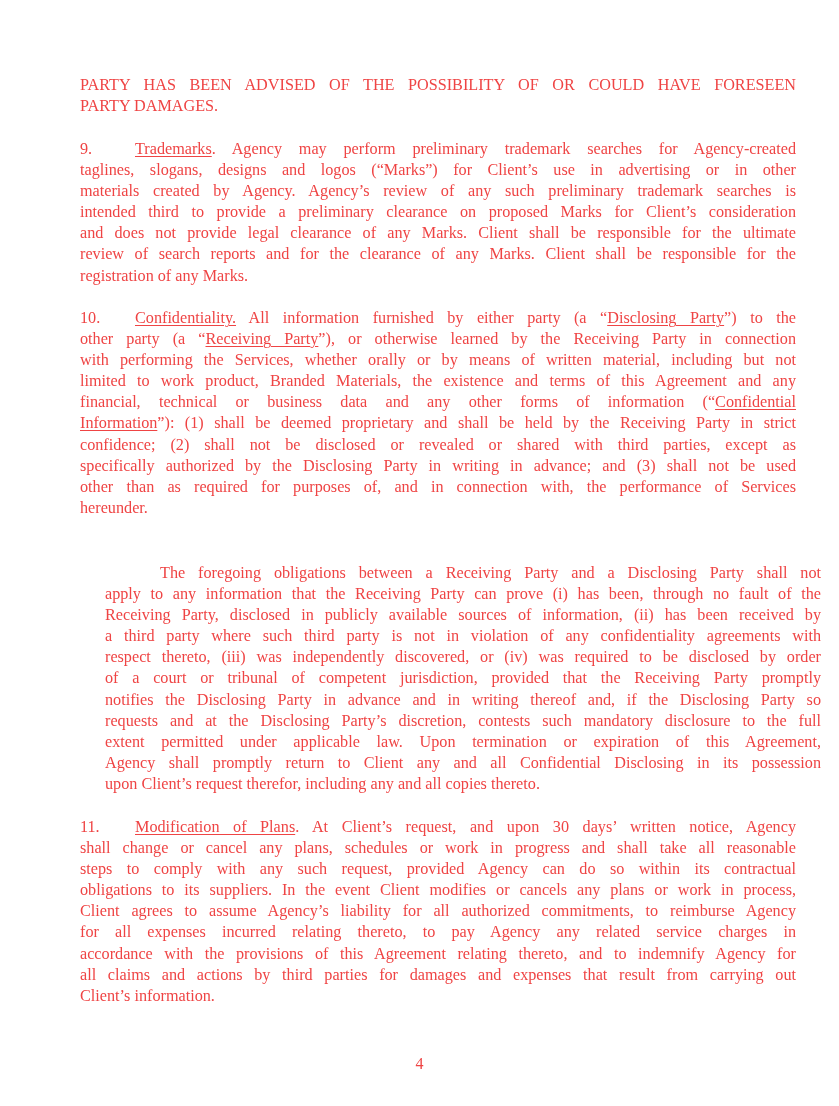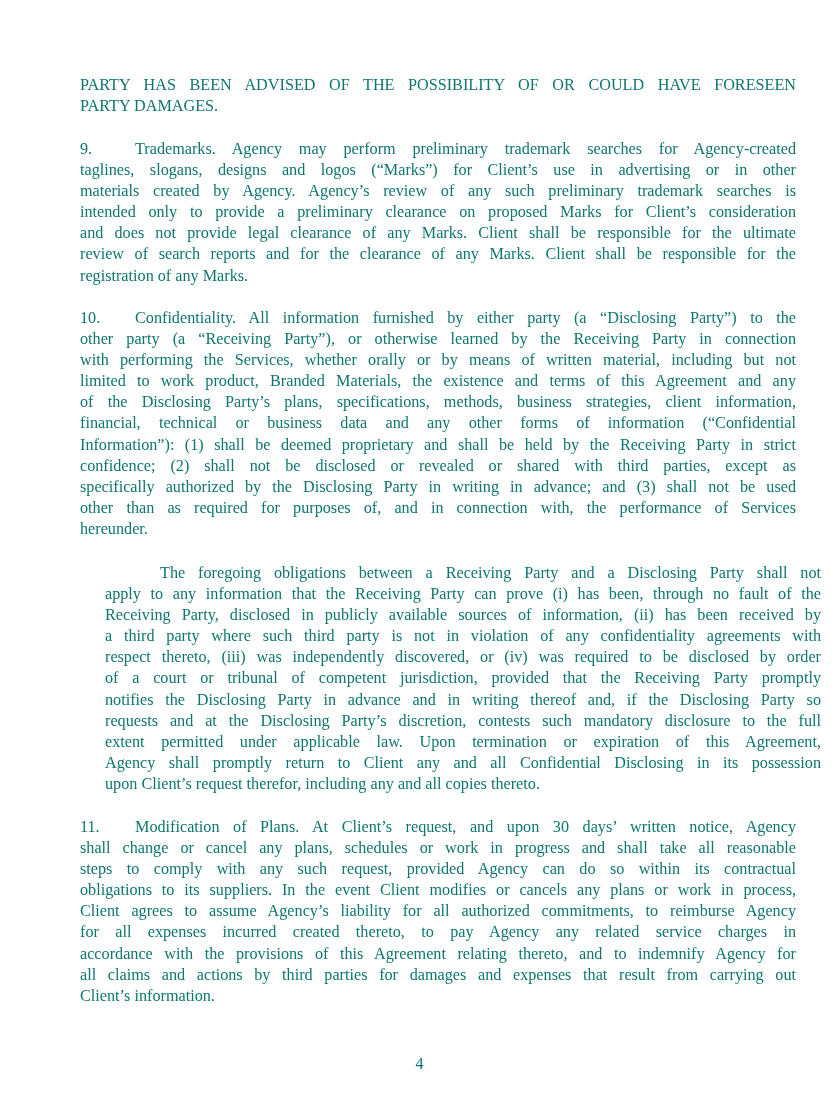--- a/index.html
+++ b/index.html
@@ -1,29 +1,29 @@
 <!DOCTYPE html>
 <html><head>
   <meta charset="utf-8">
   <style>
     html, body { margin: 0; padding: 0; background: #ffffff; }
     body { width: 839px; height: 1106px; position: relative; overflow: hidden; }
     .page {
       position: absolute; left: 0; top: 0; width: 839px; height: 1106px;
-      background: #ffffff; color: #0f766e;
+      background: #ffffff; color: #ef4444;
       font-family: "Liberation Serif", "DejaVu Serif", serif;
       font-size: 16.2px;
     }
     .block { position: absolute; left: 80px; width: 716px; }
     .line {
       display: block; height: 21.1px; line-height: 21.1px;
       white-space: nowrap; text-align: justify; text-align-last: justify;
     }
     .line.last { text-align-last: left; }
-    .u { text-underline-offset: 2px; text-decoration-thickness: 1px; }
+    .u { text-decoration: underline; text-underline-offset: 2px; text-decoration-thickness: 1px; }
     .num { display: inline-block; width: 55px; text-align-last: left; }
     .indent { display: inline-block; width: 55px; }
     .page-number {
       position: absolute; top: 1055px; left: 0; width: 839px; text-align: center;
       font-size: 16px;
     }
   </style>
 </head>
 <body>
 
@@ -31,32 +31,31 @@
 
   <div class="block" style="top:75px;">
     <span class="line">PARTY HAS BEEN ADVISED OF THE POSSIBILITY OF OR COULD HAVE FORESEEN</span>
     <span class="line last">PARTY DAMAGES.</span>
   </div>
 
   <div class="block" style="top:139px;">
     <span class="line"><span class="num">9.</span><span class="u">Trademarks</span><span>.  Agency may perform preliminary trademark searches for Agency-created</span></span>
     <span class="line">taglines, slogans, designs and logos (“Marks”) for Client’s use in advertising or in other</span>
     <span class="line">materials created by Agency.  Agency’s review of any such preliminary trademark searches is</span>
-    <span class="line">intended only to provide a preliminary clearance on proposed Marks for Client’s consideration</span>
+    <span class="line">intended third to provide a preliminary clearance on proposed Marks for Client’s consideration</span>
     <span class="line">and does not provide legal clearance of any Marks.  Client shall be responsible for the ultimate</span>
     <span class="line">review of search reports and for the clearance of any Marks.  Client shall be responsible for the</span>
     <span class="line last">registration of any Marks.</span>
   </div>
 
   <div class="block" style="top:308px;">
     <span class="line"><span class="num">10.</span><span class="u">Confidentiality.</span><span> All information furnished by either party (a “</span><span class="u">Disclosing Party</span><span>”) to the</span></span>
     <span class="line"><span>other party (a “</span><span class="u">Receiving Party</span><span>”), or otherwise learned by the Receiving Party in connection</span></span>
     <span class="line">with performing the Services, whether orally or by means of written material, including but not</span>
     <span class="line">limited to work product, Branded Materials, the existence and terms of this Agreement and any</span>
-    <span class="line">of the Disclosing Party’s plans, specifications, methods, business strategies, client information,</span>
     <span class="line"><span>financial, technical or business data and any other forms of information (“</span><span class="u">Confidential</span></span>
     <span class="line"><span class="u">Information</span><span>”): (1) shall be deemed proprietary and shall be held by the Receiving Party in strict</span></span>
     <span class="line">confidence; (2) shall not be disclosed or revealed or shared with third parties, except as</span>
     <span class="line">specifically authorized by the Disclosing Party in writing in advance; and (3) shall not be used</span>
     <span class="line">other than as required for purposes of, and in connection with, the performance of Services</span>
     <span class="line last">hereunder.</span>
   </div>
 
   <div class="block" style="top:563px;margin-left:25px;">
     <span class="line"><span class="indent"></span><span>The foregoing obligations between a Receiving Party and a Disclosing Party shall not</span></span>
@@ -71,20 +70,20 @@
     <span class="line">Agency shall promptly return to Client any and all Confidential Disclosing in its possession</span>
     <span class="line last">upon Client’s request therefor, including any and all copies thereto.</span>
   </div>
 
   <div class="block" style="top:817px;">
     <span class="line"><span class="num">11.</span><span class="u">Modification of Plans</span><span>.  At Client’s request, and upon 30 days’ written notice, Agency</span></span>
     <span class="line">shall change or cancel any plans, schedules or work in progress and shall take all reasonable</span>
     <span class="line">steps to comply with any such request, provided Agency can do so within its contractual</span>
     <span class="line">obligations to its suppliers. In the event Client modifies or cancels any plans or work in process,</span>
     <span class="line">Client agrees to assume Agency’s liability for all authorized commitments, to reimburse Agency</span>
-    <span class="line">for all expenses incurred created thereto, to pay Agency any related service charges in</span>
+    <span class="line">for all expenses incurred relating thereto, to pay Agency any related service charges in</span>
     <span class="line">accordance with the provisions of this Agreement relating thereto, and to indemnify Agency for</span>
     <span class="line">all claims and actions by third parties for damages and expenses that result from carrying out</span>
     <span class="line last">Client’s information.</span>
   </div>
 
   <div class="page-number">4</div>
 </div>
 
 </body></html>

